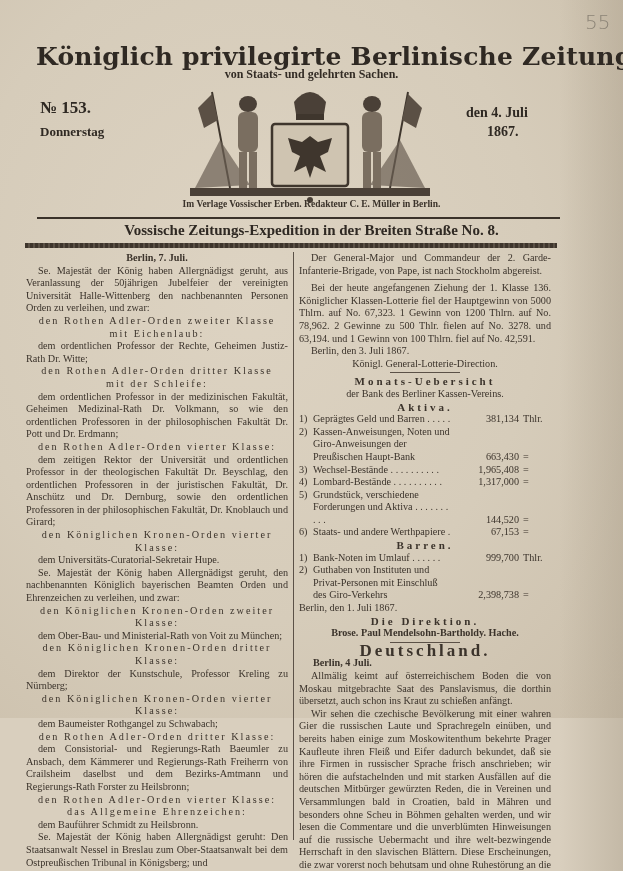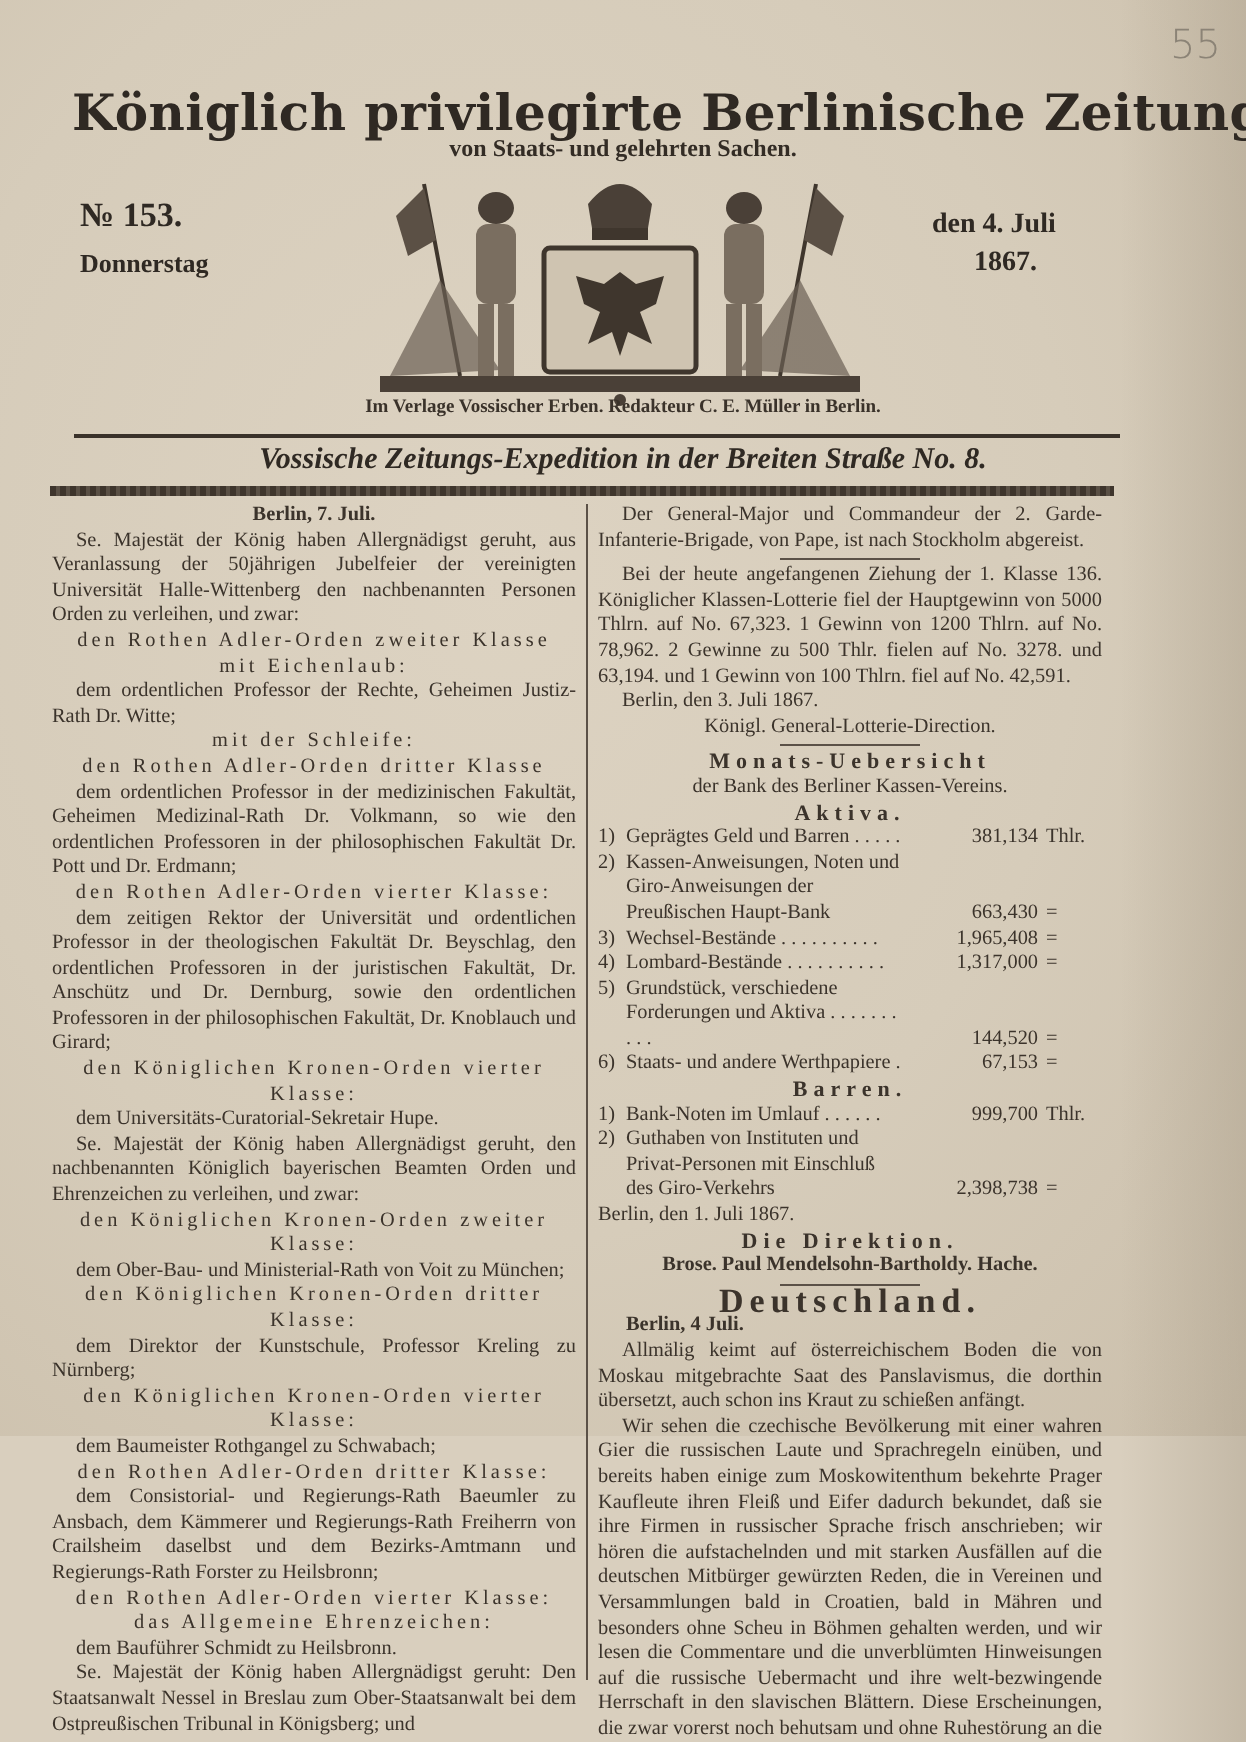--- a/index.html
+++ b/index.html
@@ -22,21 +22,21 @@
         font-weight:bold;font-size:13px;color:#2f2923;}
   .date-right{position:absolute;left:466px;top:105px;font-family:"Liberation Serif",serif;
         font-weight:bold;font-size:14px;color:#2f2923;}
   .year-right{position:absolute;left:487px;top:124px;font-family:"Liberation Serif",serif;
         font-weight:bold;font-size:14px;color:#2f2923;}
   .crest{position:absolute;left:190px;top:80px;width:240px;height:125px;}
   .imprint{position:absolute;left:0;top:199px;width:623px;text-align:center;
         font-family:"Liberation Serif",serif;font-size:9.5px;font-weight:bold;color:#3a322a;}
   .rule{position:absolute;left:37px;height:2px;background:#3a322a;}
   .expedition{position:absolute;left:0;top:222px;width:623px;text-align:center;
-        font-family:"Liberation Serif",serif;font-weight:bold;font-size:15px;color:#2f2923;font-style:italic;}
+        font-family:"Liberation Serif",serif;font-weight:bold;font-size:15px;color:#2f2923;}
   .thick-rule{position:absolute;left:25px;top:243px;width:532px;height:5px;
         background:repeating-linear-gradient(90deg,#3e352c 0 3px,#5a5045 3px 5px);}
   .col{position:absolute;top:252px;font-family:"Liberation Serif",serif;font-size:10.2px;
         line-height:12.6px;color:#3b332b;}
   .col p{margin:0;}
   .col-left{left:26px;width:262px;}
   .col-right{left:299px;width:252px;}
   .col-divider{position:absolute;left:293px;top:252px;width:1px;height:588px;background:#5b5147;}
   .c{text-align:center;}
   .j{text-align:justify;}
@@ -102,22 +102,22 @@
   <div class="thick-rule"></div>
 
   <div class="col-divider"></div>
 
   <div class="col col-left">
     <p class="dateline">Berlin, 7. Juli.</p>
     <p class="j ind">Se. Majestät der König haben Allergnädigst geruht, aus Veranlassung der 50jährigen Jubelfeier der vereinigten Universität Halle-Wittenberg den nachbenannten Personen Orden zu verleihen, und zwar:</p>
     <p class="c spaced">den Rothen Adler-Orden zweiter Klasse</p>
     <p class="c spaced">mit Eichenlaub:</p>
     <p class="j ind">dem ordentlichen Professor der Rechte, Geheimen Justiz-Rath Dr. Witte;</p>
+    <p class="c spaced">den Rothen Adler-Orden dritter Klasse</p>
     <p class="c spaced">mit der Schleife:</p>
-    <p class="c spaced">den Rothen Adler-Orden dritter Klasse</p>
     <p class="j ind">dem ordentlichen Professor in der medizinischen Fakultät, Geheimen Medizinal-Rath Dr. Volkmann, so wie den ordentlichen Professoren in der philosophischen Fakultät Dr. Pott und Dr. Erdmann;</p>
     <p class="c spaced">den Rothen Adler-Orden vierter Klasse:</p>
     <p class="j ind">dem zeitigen Rektor der Universität und ordentlichen Professor in der theologischen Fakultät Dr. Beyschlag, den ordentlichen Professoren in der juristischen Fakultät, Dr. Anschütz und Dr. Dernburg, sowie den ordentlichen Professoren in der philosophischen Fakultät, Dr. Knoblauch und Girard;</p>
     <p class="c spaced">den Königlichen Kronen-Orden vierter Klasse:</p>
     <p class="j ind">dem Universitäts-Curatorial-Sekretair Hupe.</p>
     <p class="j ind">Se. Majestät der König haben Allergnädigst geruht, den nachbenannten Königlich bayerischen Beamten Orden und Ehrenzeichen zu verleihen, und zwar:</p>
     <p class="c spaced">den Königlichen Kronen-Orden zweiter Klasse:</p>
     <p class="j ind">dem Ober-Bau- und Ministerial-Rath von Voit zu München;</p>
     <p class="c spaced">den Königlichen Kronen-Orden dritter Klasse:</p>
     <p class="j ind">dem Direktor der Kunstschule, Professor Kreling zu Nürnberg;</p>

